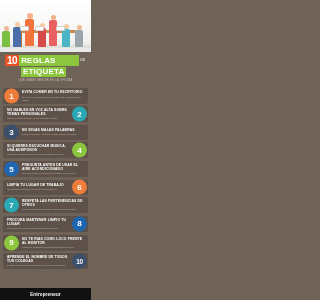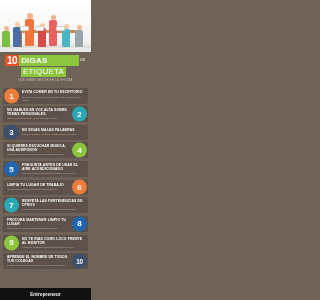--- a/index.html
+++ b/index.html
@@ -60,21 +60,21 @@
     padding:0 2px; letter-spacing:0.2px; flex:1;
   }
   .word-de {
     background:#6f6257; color:#d8d2cb;
     font-size:3.5px; font-weight:bold; line-height:11px;
     padding:0 1px; align-self:center;
   }
   .title-row2 { display:flex; margin-top:1px; height:10px; }
   .word-b {
     background:#8cc63e; color:#ffffff;
-    font-size:8px; font-weight:normal; line-height:10px;
+    font-size:8px; font-weight:bold; line-height:10px;
     padding:0 2px; margin-left:16px; letter-spacing:0.2px;
   }
   .subtitle {
     margin-top:2px; text-align:center;
     font-size:2.6px; color:#cfc7bf; letter-spacing:0.3px;
     line-height:3.4px;
   }
 
   
   .list { padding:1px 3px 2px 3px; }
@@ -160,21 +160,21 @@
   </div>
 
   <div class="laptop" style="left:20px;top:26px;"></div>
   <div class="laptop" style="left:35px;top:26px;"></div>
   <div class="laptop" style="left:56px;top:26px;"></div>
 </div>
 
 <div class="title-wrap">
   <div class="title-row">
     <span class="big-ten">10</span>
-    <span class="word-a">DIGAS</span>
+    <span class="word-a">REGLAS</span>
     <span class="word-de">DE</span>
   </div>
   <div class="title-row2">
     <span class="word-b">ETIQUETA</span>
   </div>
   <div class="subtitle">QUE DEBES SEGUIR EN LA OFICINA</div>
 </div>
 
 <div class="list">
     <div class="rule left">

